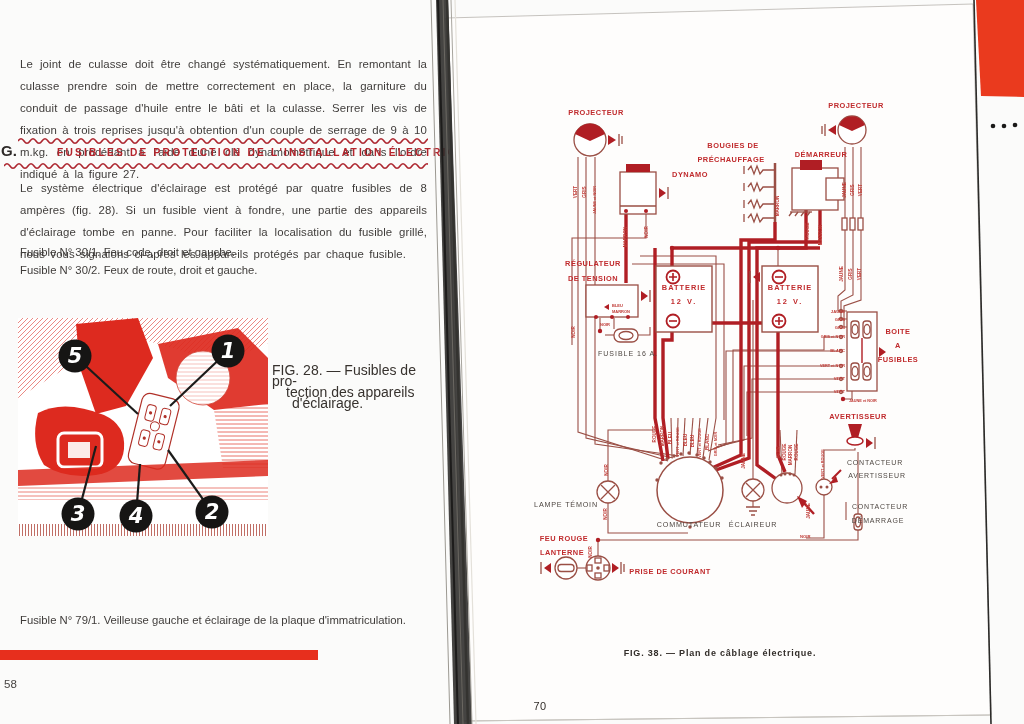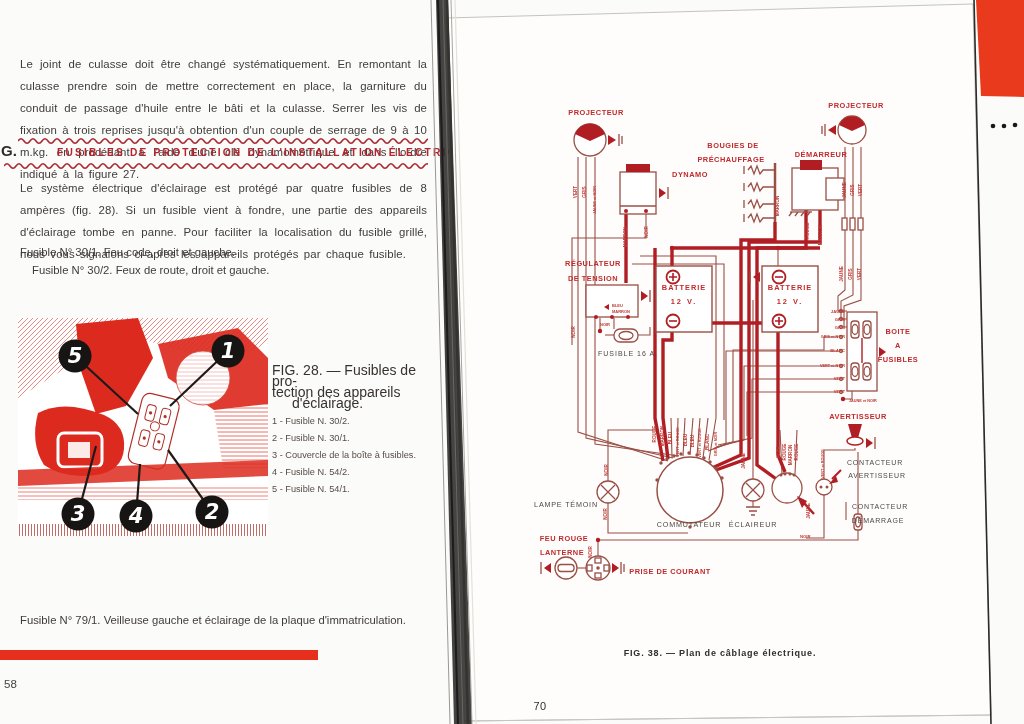--- a/index.html
+++ b/index.html
@@ -5,28 +5,28 @@
   html,body{margin:0;padding:0}
   body{width:1024px;height:724px;position:relative;background:#fbfbfa;
        font-family:"Liberation Sans",sans-serif;overflow:hidden;color:#3d3b3a}
   .abs{position:absolute}
   .para{width:407px;font-size:11.4px;line-height:22px;text-align:justify;
         word-spacing:2px;letter-spacing:.1px;color:#3f3c3a}
   #para1{left:20px;top:53px}
   #para2{left:20px;top:177px}
   .fusline{font-size:11.3px;color:#3f3c3a;white-space:nowrap}
   #fus1{left:20px;top:246px}
-  #fus2{left:32px;top:264px}
+  #fus2{left:20px;top:264px}
   #sectionG{left:1px;top:142px;font-size:15px;font-weight:bold;color:#2e2a28}
   #sectionTitle{left:57px;top:147px;font-size:10.2px;font-weight:bold;color:#b5242c;
                 letter-spacing:2.2px;white-space:nowrap}
   .wave{position:absolute}
   #figcap{left:272px;top:365px;width:158px}
   .figcap-title div{font-size:14px;font-weight:normal;color:#37322e;line-height:11px}
-  .figcap-title div:nth-child(2){margin-left:0}
+  .figcap-title div:nth-child(2){margin-left:14px}
   .figcap-title div:nth-child(3){margin-left:20px}
   #fig-items{margin-top:5px}
   .fig-item{font-size:9.2px;color:#564c46;margin-top:6.5px;padding-left:20px;
             text-indent:-20px;line-height:10.5px}
   #bottomText{left:20px;top:612px;width:396px;font-size:11.3px;line-height:17px;color:#3f3c3a}
   #redbar{left:0;top:650px;width:318px;height:10px;background:#e72f1d}
   #page58{left:4px;top:678px;font-size:11.5px;color:#474442}
   #fig28{left:18px;top:318px}
   #overlay{left:0;top:0}
 </style>
@@ -107,27 +107,20 @@
       <text x="194" y="201" text-anchor="middle" font-size="21" font-weight="bold" font-style="italic" fill="#ffffff">2</text>
     </g>
 </svg>
 
 <div class="abs" id="figcap">
   <div class="figcap-title">
     <div>FIG. 28. — Fusibles de pro-</div>
     <div>tection des appareils</div>
     <div>d'éclairage.</div>
   </div>
-  <div id="fig-items">
-      <div class="fig-item">1 - Fusible N. 30/2.</div>
-      <div class="fig-item">2 - Fusible N. 30/1.</div>
-      <div class="fig-item">3 - Couvercle de la boîte à fusibles.</div>
-      <div class="fig-item">4 - Fusible N. 54/2.</div>
-      <div class="fig-item">5 - Fusible N. 54/1.</div>
-    </div>
 </div>
 
 <div class="abs" id="bottomText">Fusible N° 79/1. Veilleuse gauche et éclairage de la plaque d'immatriculation.</div>
 <div class="abs" id="redbar"></div>
 <div class="abs" id="page58">58</div>
 
 <svg class="abs" id="overlay" width="1024" height="724">
 
   <polygon points="446,18 973,4 991,715 463,721" fill="#fefdfc" stroke="#b7b4ae" stroke-width="0.8"></polygon>
   <line x1="465" y1="721" x2="990" y2="715" stroke="#c8c5bf" stroke-width="1"></line>

